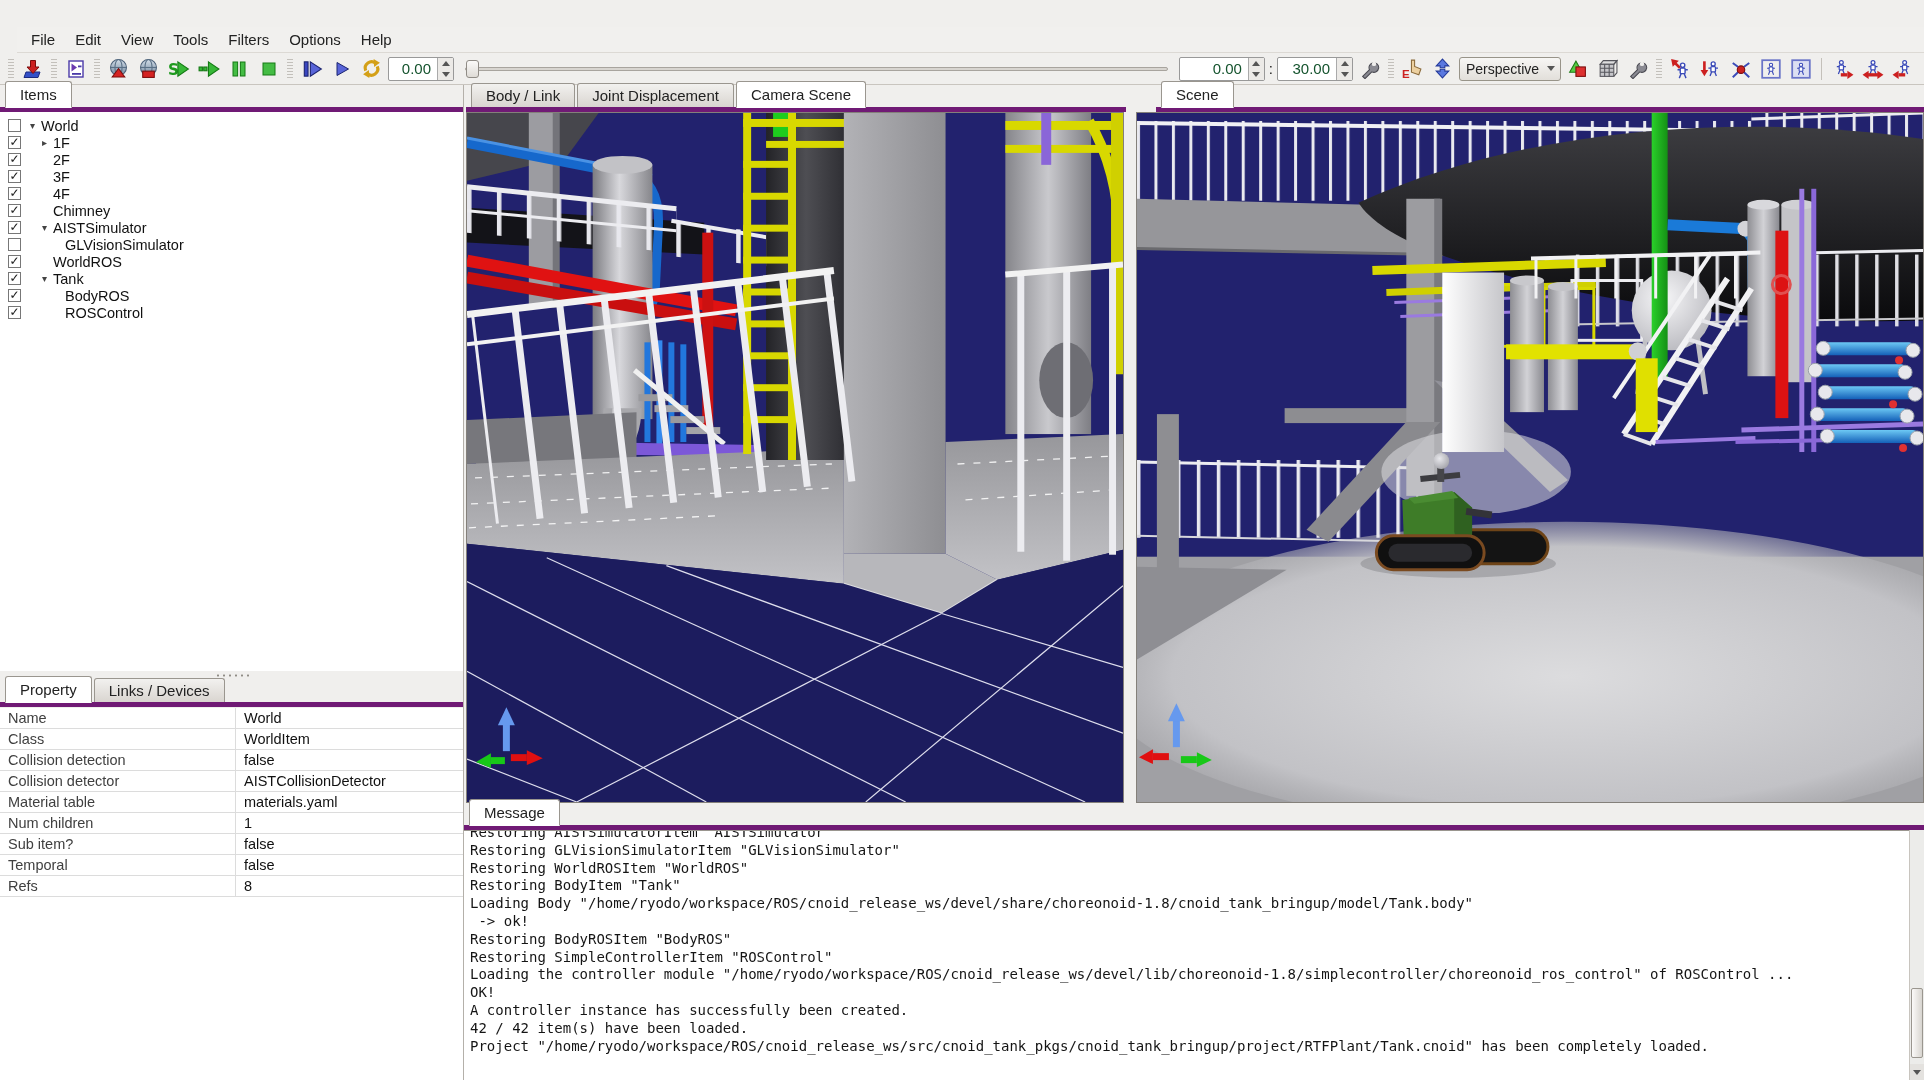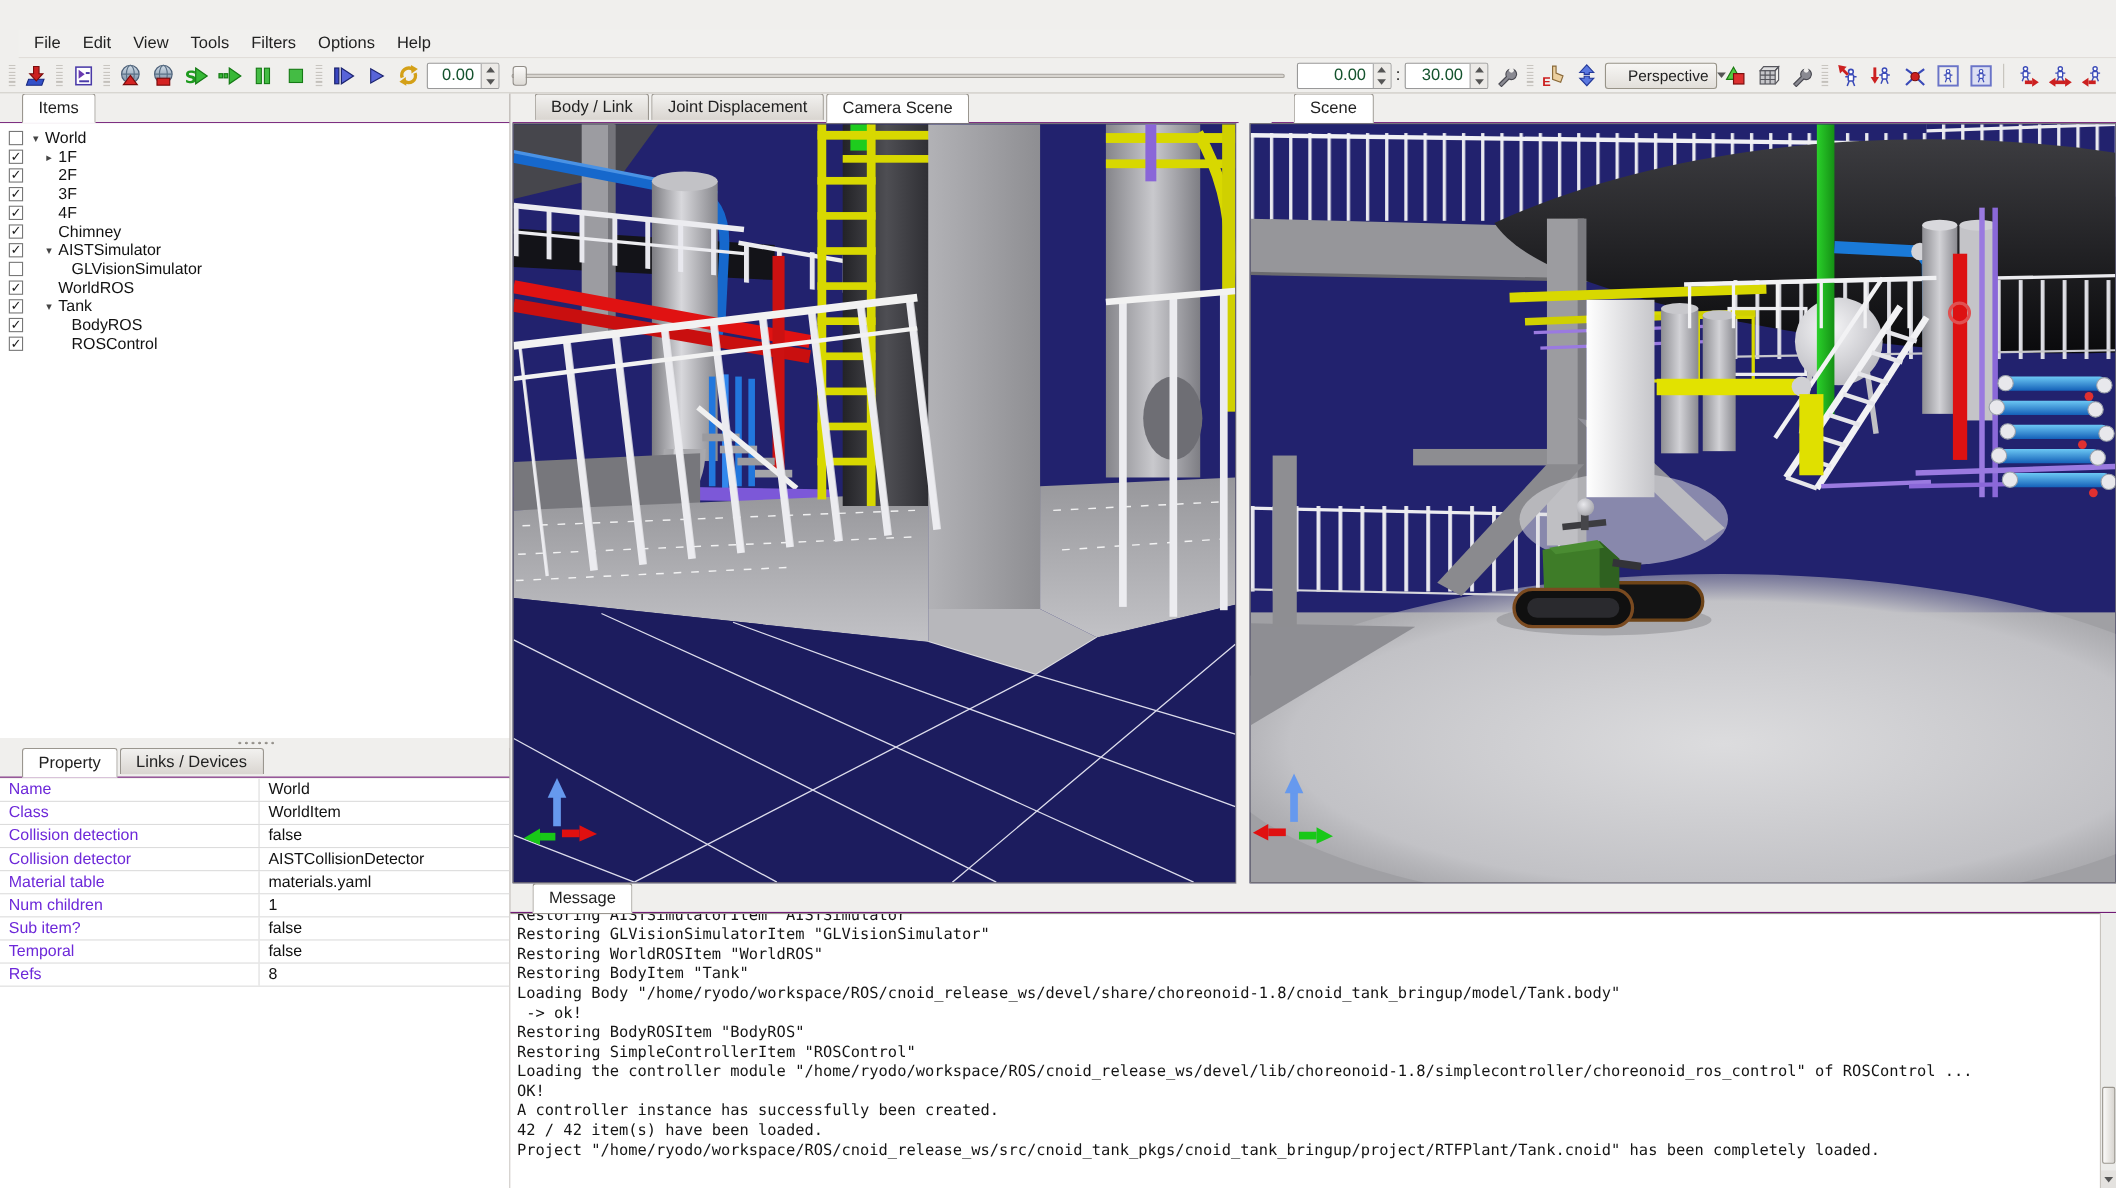--- a/index.html
+++ b/index.html
@@ -34,50 +34,50 @@
   .spin .val { display:flex; align-items:center; justify-content:flex-end; padding:0 6px; font-size:15px; color:#14532d; flex:1; }
   .spin .btns { width:16px; border-left:1px solid #aaa; display:flex; flex-direction:column; background:#eceae7; }
   .spin .sb { flex:1; display:flex; align-items:center; justify-content:center; }
   .tri-up { width:0; height:0; border-left:4px solid transparent; border-right:4px solid transparent; border-bottom:5px solid #555; }
   .tri-dn { width:0; height:0; border-left:4px solid transparent; border-right:4px solid transparent; border-top:5px solid #555; }
   .slider { flex:1 1 auto; height:24px; position:relative; margin:0 8px; min-width:200px; }
   .slider .groove { position:absolute; left:0; right:0; top:10px; height:4px; background:#d8d5d0; border:1px solid #a8a49e; border-radius:2px; }
   .slider .handle { position:absolute; left:1px; top:3px; width:13px; height:18px; background:linear-gradient(#fbfaf9,#dedbd6);
     border:1px solid #908c86; border-radius:3px; }
   .combo { height:24px; background:linear-gradient(#f7f6f4,#e2dfda); border:1px solid #989489; border-radius:3px;
-    display:flex; align-items:center; padding:0 20px; gap:8px; }
+    display:flex; align-items:center; padding:0 6px; gap:8px; }
   .combo .ctext { font-size:14px; color:#222; }
   .colon { font-size:15px; color:#222; margin:0 1px; }
   .bodybar { margin-left:auto; display:flex; align-items:center; gap:3px; padding-right:2px; }
 
   
   .main { position:absolute; left:0; top:85px; width:1924px; height:995px; }
 
   .left-panel { position:absolute; left:0; top:0; width:464px; height:995px; background:#f0efed; border-right:1px solid #b4b0aa; }
-  .tabbar { position:relative; height:27px; display:flex; align-items:flex-start; padding-left:20px; border-bottom:1px solid #701a75; }
+  .tabbar { position:relative; height:27px; display:flex; align-items:flex-end; padding-left:5px; border-bottom:5px solid #701a75; }
   .tab { height:24px; display:flex; align-items:center; padding:0 14px; font-size:15px; color:#222;
     background:linear-gradient(#f2f1ef,#d9d5d0); border:1px solid #9a968f; border-bottom:none;
     border-radius:3px 3px 0 0; margin-right:2px; }
   .tab.active { height:27px; background:#fff; margin-bottom:-1px; border-bottom:1px solid #fff; }
 
   .treearea { position:absolute; left:0; top:27px; width:463px; height:559px; background:#fff; overflow:hidden; padding-top:5px; }
   .trow { display:flex; align-items:center; height:17px; }
   .cb { width:13px; height:13px; border:1px solid #777; background:#fff; margin-left:8px; flex:none;
         font-size:12px; line-height:11px; text-align:center; color:#1a1a1a; }
   .exp { width:13px; text-align:center; font-size:10px; color:#444; flex:none; margin-left:5px; }
   .ind1 .exp { margin-left:17px; } .ind2 .exp { margin-left:29px; }
   .tlabel { font-size:14.5px; color:#111; margin-left:2px; white-space:nowrap; }
 
   .hsplit { position:absolute; left:0; top:586px; width:463px; height:9px; background:#f0efed; display:flex; align-items:center; justify-content:center; }
   .hsplit .dots { width:34px; height:3px; background-image:radial-gradient(circle, #908c86 1px, transparent 1.2px); background-size:6px 3px; }
 
   .proptabs { position:absolute; left:0; top:595px; width:463px; }
   .proptable { position:absolute; left:0; top:623px; width:463px; height:372px; background:#fff; font-size:14.5px; }
   .prow { display:grid; grid-template-columns:236px 1fr; height:21px; border-bottom:1px solid #dcdcdc; }
-  .pkey { padding:0 8px; display:flex; align-items:center; border-right:1px solid #dcdcdc; color:#6d28d9; }
+  .pkey { padding:0 8px; display:flex; align-items:center; border-right:1px solid #dcdcdc; color:#404040; }
   .pval { padding:0 8px; display:flex; align-items:center; color:#111; }
 
   .right-area { position:absolute; left:464px; top:0; width:1691px; height:995px; }
   .viewtabs-row { position:absolute; left:0; top:0; width:1460px; height:27px; }
   .cam-tabs { position:absolute; left:2px; top:0; width:660px; }
   .scene-tabs { position:absolute; left:692px; top:0; width:788px; }
 
   .viewport { position:absolute; background:#21216b; border:1px solid #84807a; }
   .cam-view { left:2px; top:27px; width:658px; height:691px; }
   .vsplit { position:absolute; left:660px; top:27px; width:12px; height:691px; background:#f0efed; }

